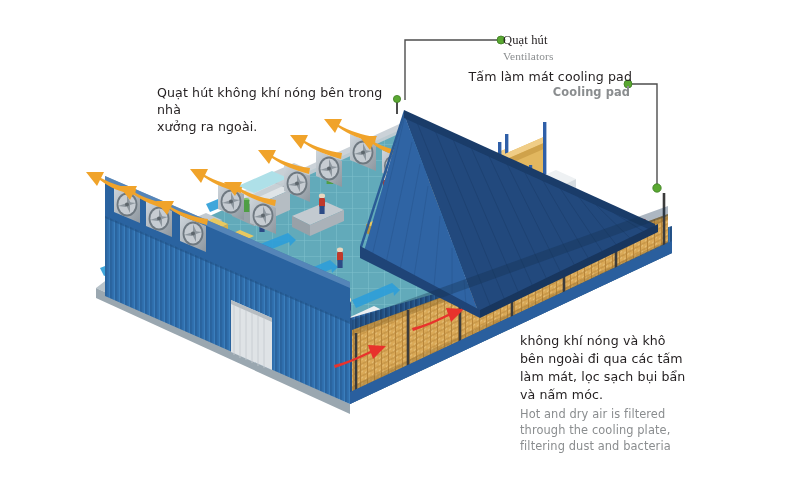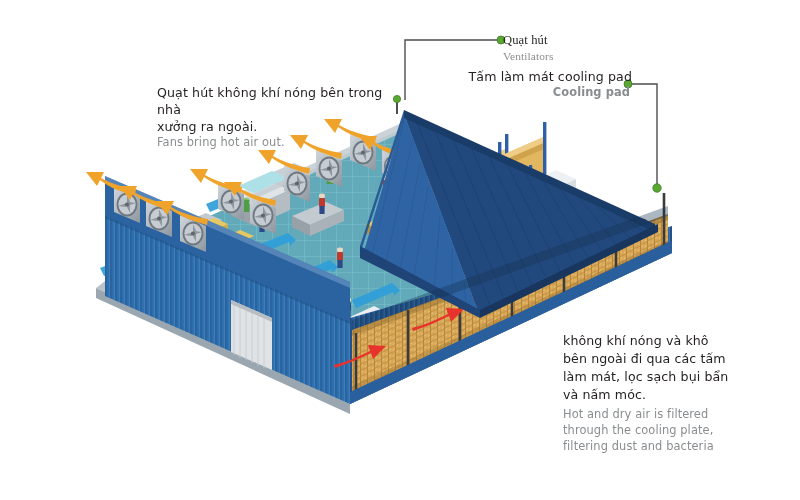--- a/index.html
+++ b/index.html
@@ -18,21 +18,21 @@
   }
   .en{
     color:#8a8d8f;font-size:11.4px;line-height:15px;font-weight:400;
     white-space:pre-line;letter-spacing:.1px;
   }
 
   #anno-fans{left:109px;top:84px;width:235px;margin-left:48px;}
   #anno-vent{left:503px;top:32px;width:120px;text-align:left;font-family:Liberation Serif, serif;}
   #anno-pad{left:460px;top:68px;width:172px;text-align:right;}
   #anno-pad .en{text-align:right;padding-right:2px;font-weight:bold;}
-  #anno-hotair{left:520px;top:332px;width:172px;margin-left:43px;}
+  #anno-hotair{left:520px;top:332px;width:172px;}
   #anno-hotair .vi{line-height:18px;text-align:justify;}
   #anno-hotair .en{line-height:16px;padding-top:2px;}
 </style>
 </head>
 <body>
 
 <div id="stage">
 
 <svg id="scene" viewBox="0 0 800 500">
   <defs>
@@ -625,21 +625,20 @@
   </g>
 
   <g>
     <polygon points="382,150 404,159 404,182 382,173" fill="url(#fanG)" opacity="0.0"></polygon>
   </g>
 </svg>
 
 <div class="anno" id="anno-fans">
   <div class="vi">Quạt hút không khí nóng bên trong nhà
 xưởng ra ngoài.</div>
-  <div class="en">Fans bring hot air out.</div>
 </div>
 
 <div class="anno" id="anno-vent">
   <div class="vi">Quạt hút</div>
   <div class="en">Ventilators</div>
 </div>
 
 <div class="anno" id="anno-pad">
   <div class="vi">Tấm làm mát cooling pad</div>
   <div class="en">Cooling pad</div>

